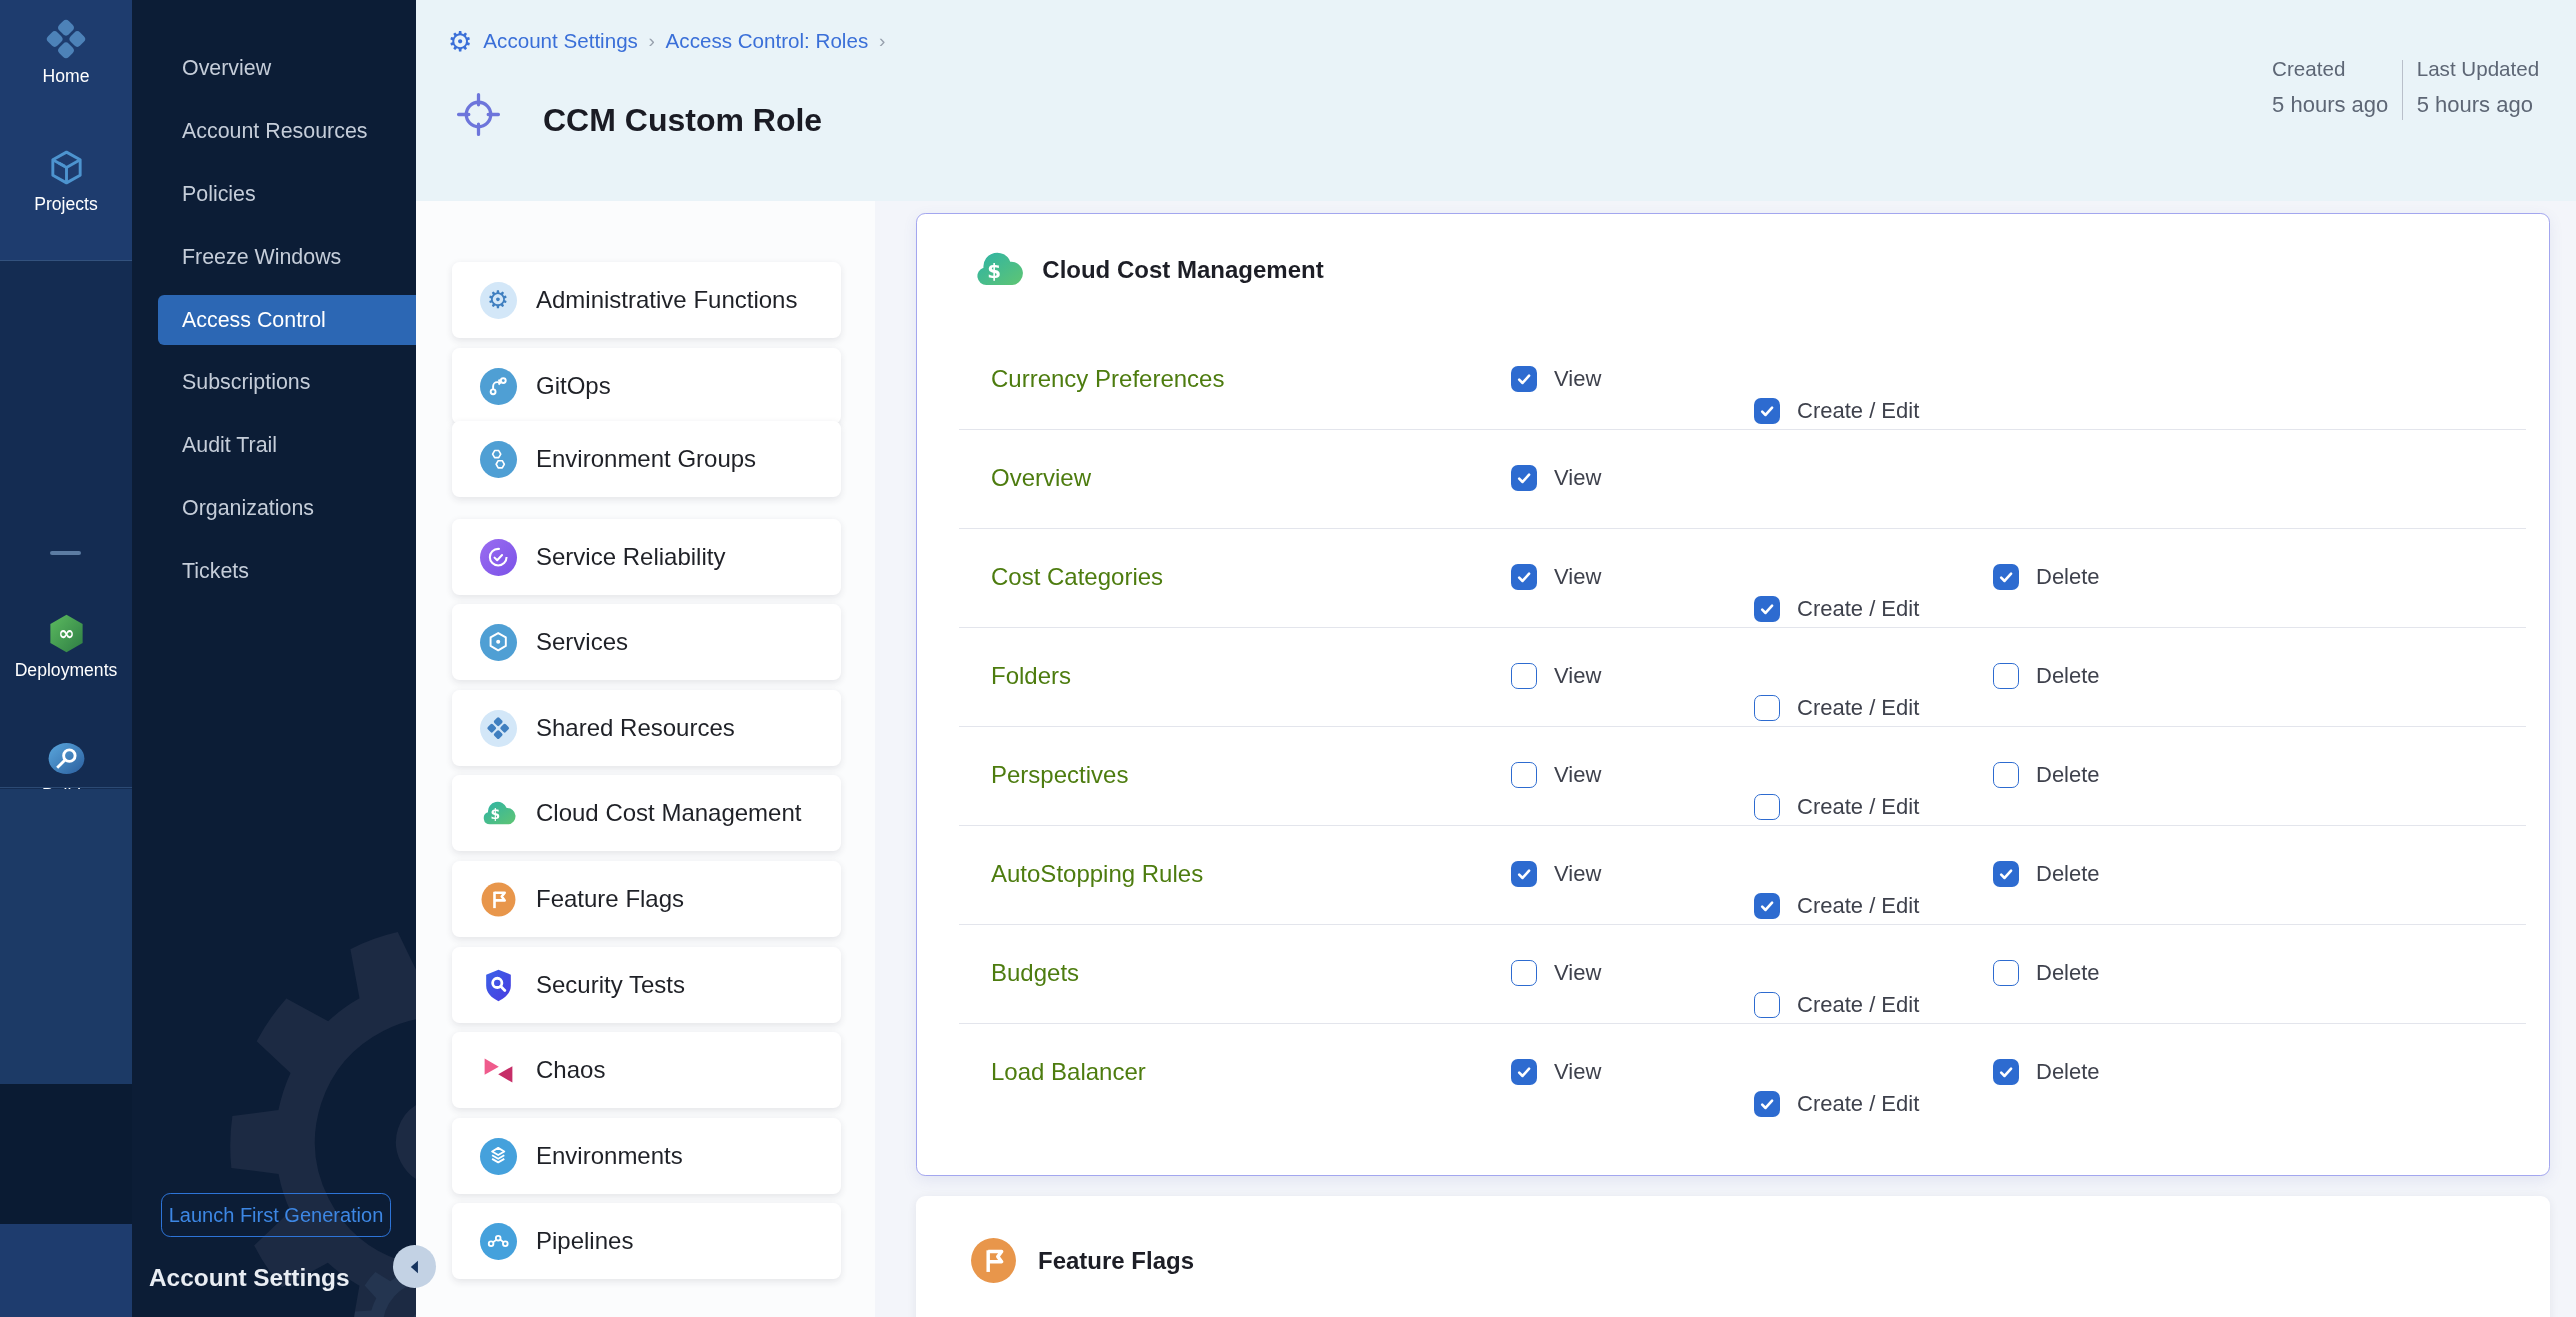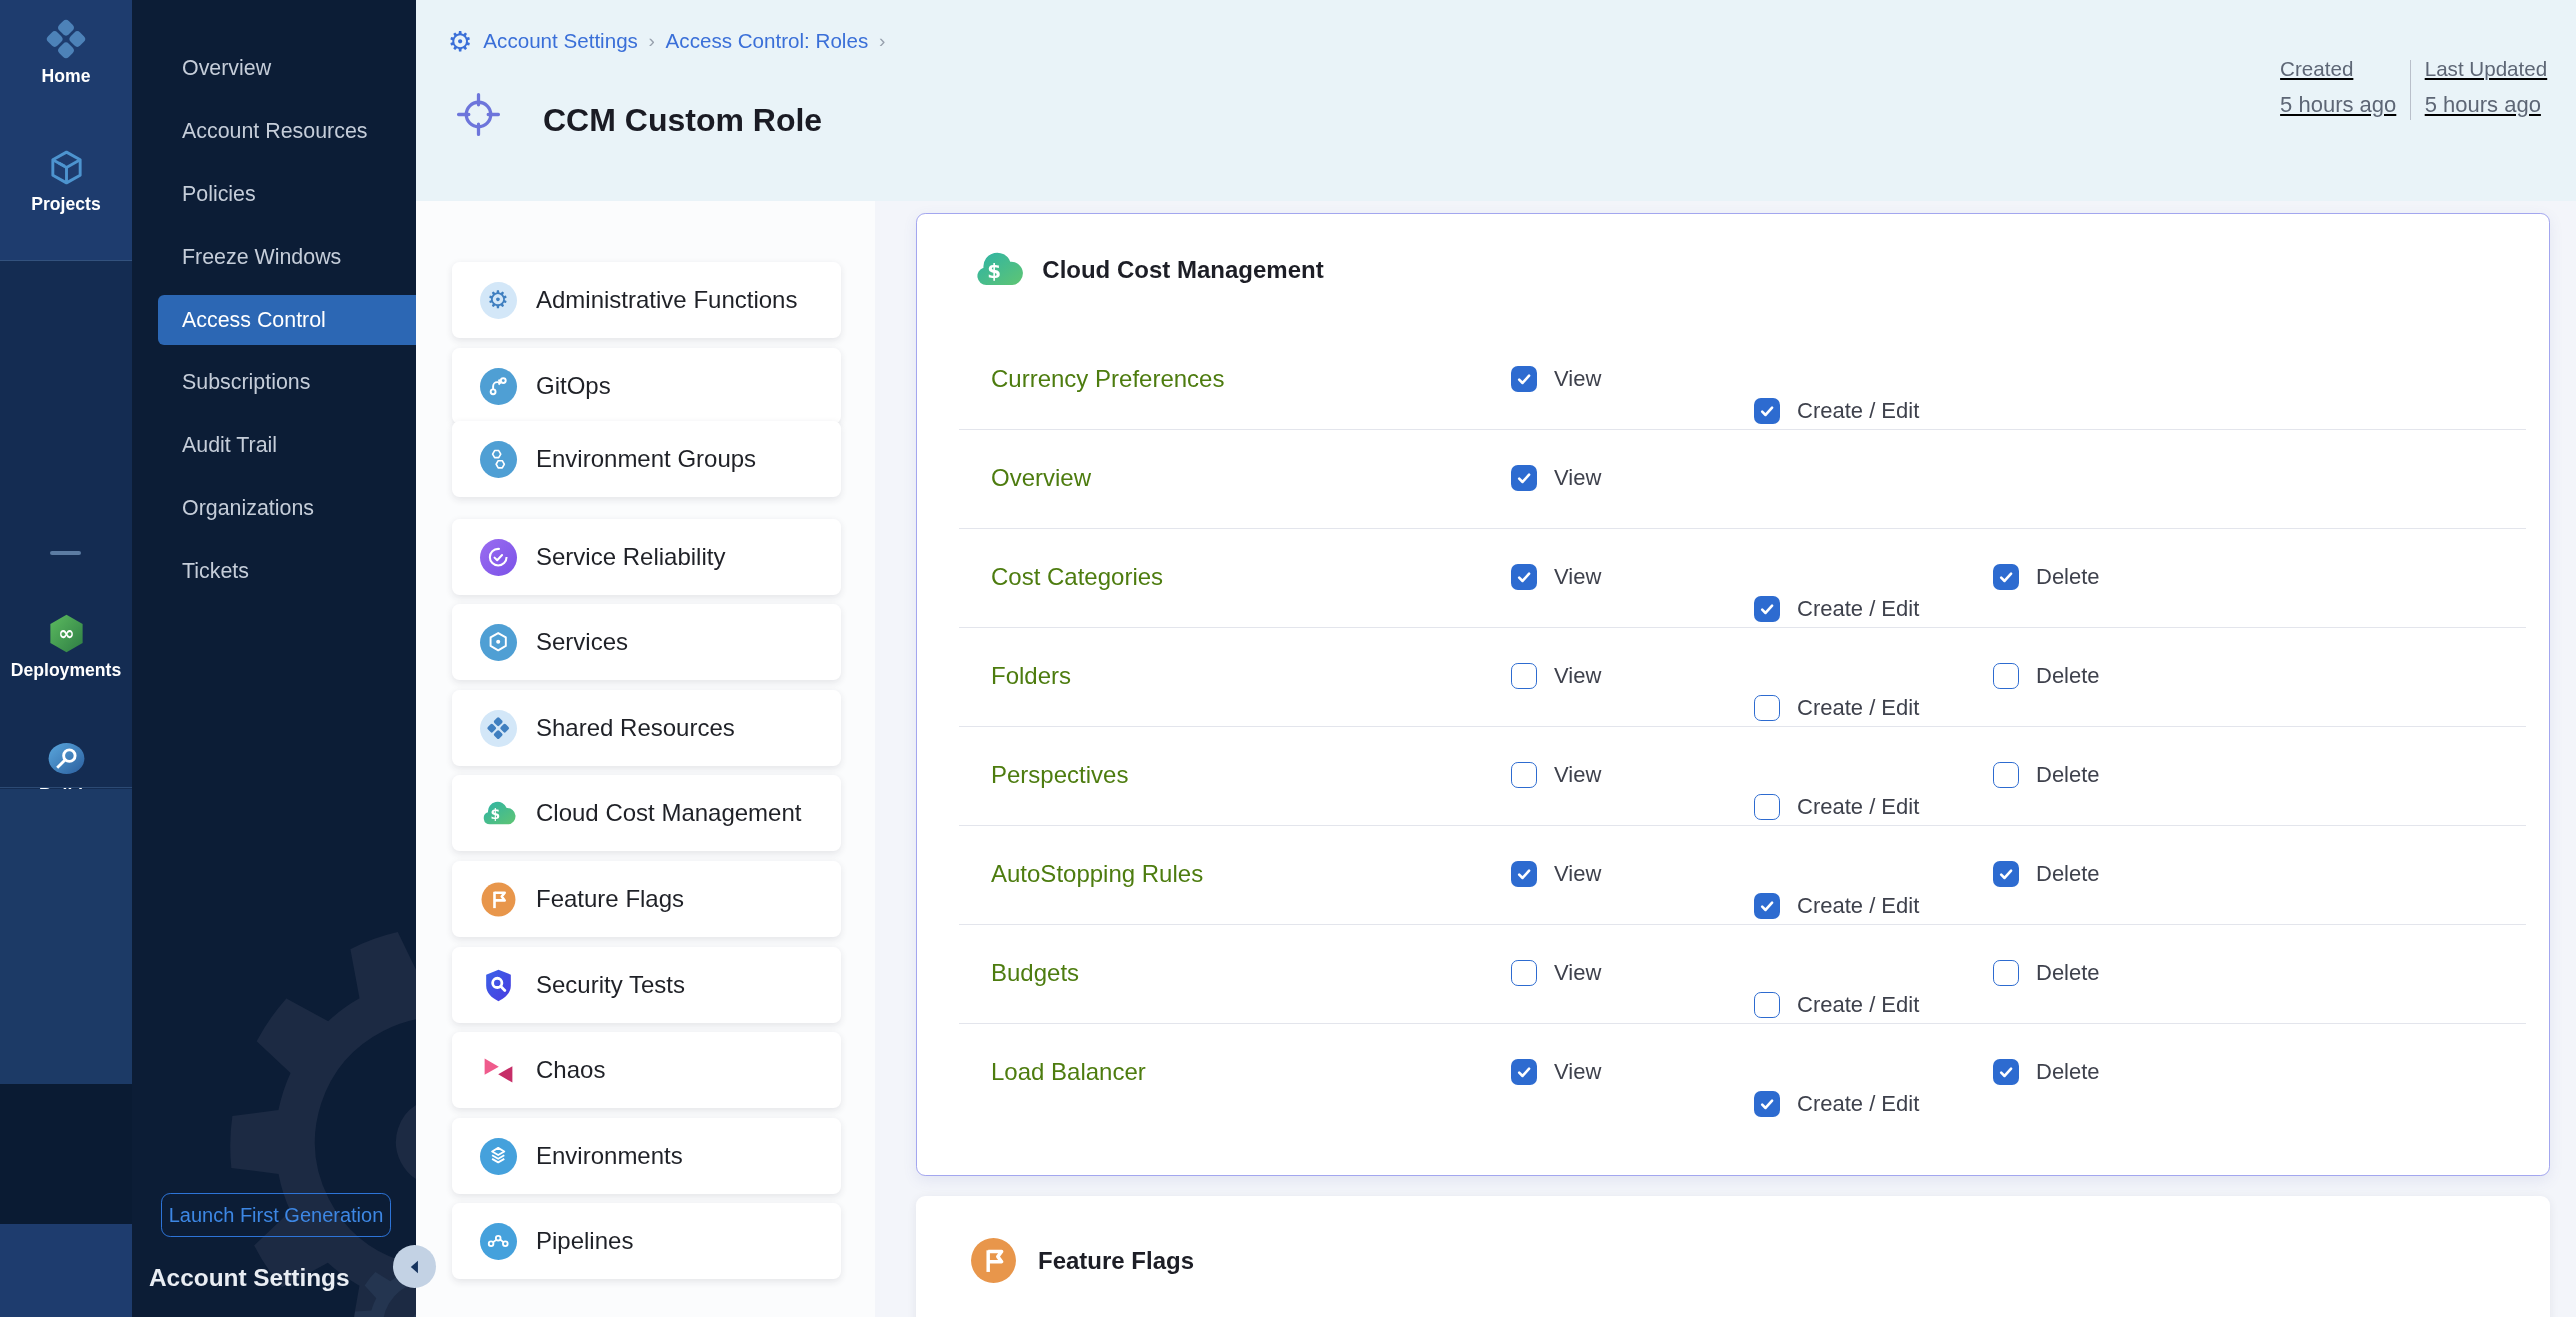--- a/index.html
+++ b/index.html
@@ -13,21 +13,21 @@
   
   .sidebar { left:0; top:0; width:132px; height:1318px; background:#142c52; z-index:30; }
   .sb-sec { position:absolute; left:0; width:132px; }
   .sb-top     { top:0;    height:261px; background:#1e3c6e; border-bottom:0.8px solid #33527e; }
   .sb-mid     { top:261px; height:527px; background:#142c52; border-bottom:0.8px solid #2c4a74; }
   .sb-tools   { top:789px; height:295px; background:#1c3a66; }
   .sb-account { top:1084px; height:140px; background:#0a1b33; }
   .sb-avatar  { top:1224px; height:94px; background:#1e3c6e; }
   .rail-item { position:absolute; left:0; width:132px; display:flex; flex-direction:column; align-items:center; cursor:pointer; }
   .rail-ic { width:44px; height:44px; display:flex; align-items:center; justify-content:center; }
-  .rail-lb { margin-top:4.6px; font-size:17.6px; font-weight:bold; color:#ffffff; white-space:nowrap; }
+  .rail-lb { margin-top:4.6px; font-size:17.6px; font-weight:normal; color:#ffffff; white-space:nowrap; }
   .drag-dash { left:50px; top:290px; width:31px; height:3.8px; border-radius:2.3px; background:#5c7ca3; }
   .chevron-dn { left:56px; top:752px; }
 
   
   .nav2 { left:132px; top:0; width:284px; height:1318px; background:#0c1d36; overflow:hidden; z-index:20; }
   .nav2-list { position:absolute; left:0; top:37px; width:284px; list-style:none; }
   .nav2-list li { position:relative; height:63px; display:flex; align-items:center; padding-left:50px;
                   font-size:21.4px; color:#c5cdd9; cursor:pointer; white-space:nowrap; }
   .nav2-list li.active { background:#2c67b4; color:#ffffff; margin-left:26px; padding-left:24px;
                          border-radius:6.1px 0 0 6.1px; height:50px; margin-top:6.1px; margin-bottom:6.1px; }
@@ -39,21 +39,21 @@
   .panel-title { left:17px; top:1264px; font-size:24.4px; font-weight:bold; color:#e9edf3; white-space:nowrap; }
   .collapse-tab { left:393px; top:1245px; width:43px; height:43px; border-radius:50%; background:#c3d2e4;
                   display:flex; align-items:center; justify-content:center; z-index:40; cursor:pointer; }
   .page-header { left:416px; top:0; width:2160px; height:201px; background:#e9f3f8; z-index:5; }
   .breadcrumb { position:absolute; left:32px; top:27.5px; display:flex; align-items:center; gap:10.7px; font-size:20.6px; }
   .crumb { color:#3a6fd8; cursor:pointer; }
   .crumb-sep { color:#97a0ad; font-size:19px; }
   .title-row { position:absolute; left:38px; top:90px; display:flex; align-items:flex-end; }
   .page-title { margin-left:40px; font-size:32px; font-weight:600; color:#1a1b24; }
   .meta { position:absolute; top:57px; display:flex; align-items:flex-start; }
-  .meta { right:15px;text-decoration:underline; }
+  .meta { right:23px; }
   .meta-block { padding:0 13.8px; }
   .meta-lb { font-size:20.6px; color:#5d6675; margin-bottom:10.7px; }
   .meta-val { font-size:22px; color:#5d6675; }
   .meta-div { width:0.8px; height:60px; background:#b9bfca; margin-top:3.1px; }
 
   
   .mod-panel { left:416px; top:201px; width:460px; height:1117px; background:#fbfcfd; border-right:0.8px solid #d9dde5; }
   .mod-card { position:absolute; left:36px; width:389px; height:76px; background:#ffffff; border-radius:7.6px;
               box-shadow:0 2.3px 7.6px rgba(40,41,61,.10); display:flex; align-items:center; cursor:pointer; }
   .mod-ic { position:absolute; left:27.5px; width:37px; height:37px; border-radius:50%;

